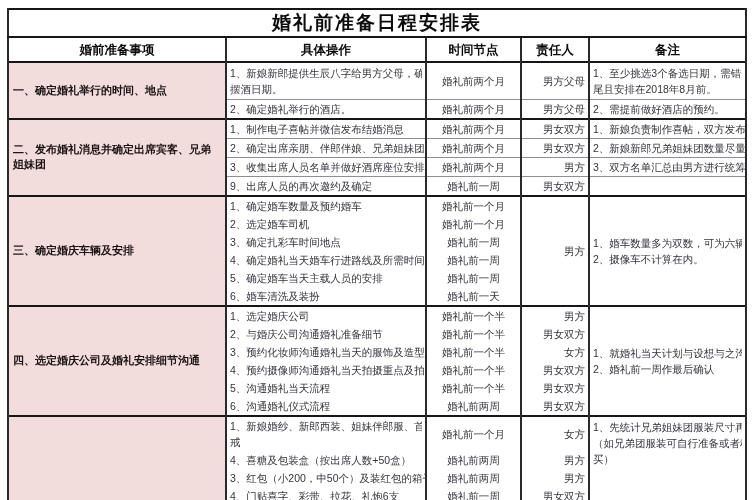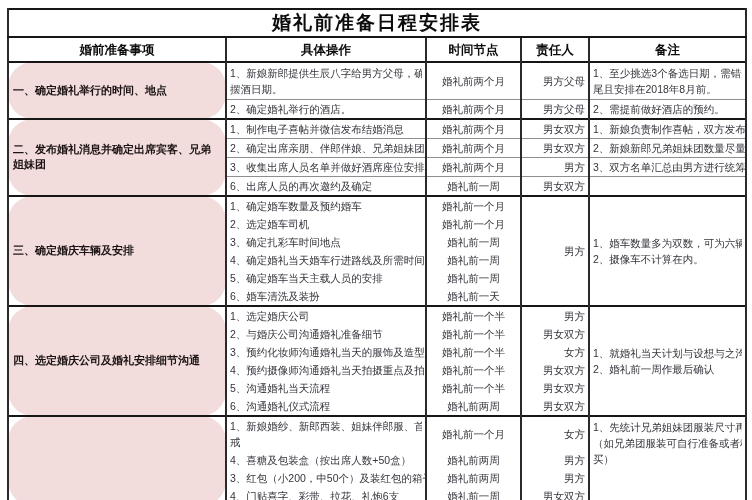--- a/index.html
+++ b/index.html
@@ -25,21 +25,21 @@
     text-align:center;letter-spacing:2px;border-bottom:2px solid #161616;
   }
   tr.colhead th{
     height:21px;font-size:12.5px;font-weight:bold;color:#0c0c0c;text-align:center;
     background:#ffffff;
   }
   tbody{border-top:2px solid #161616;border-bottom:2px solid #161616;}
   tbody.rb tr:not(:first-child) td{border-top:1px solid #8f8f8f;}
   td.cat{
     background:#f2dcdc;font-weight:bold;color:#1c1414;font-size:11px;
-    line-height:15px;white-space:normal;padding:2px 4px;border-radius:25px;
+    line-height:15px;white-space:normal;padding:2px 4px;
   }
   td.op{text-align:left;white-space:nowrap;}
   td.time{text-align:center;white-space:nowrap;}
   td.resp{text-align:right;white-space:nowrap;}
   td.remark{text-align:left;white-space:nowrap;}
   td .ln{white-space:nowrap;overflow:hidden;line-height:16px;}
   
   tbody.s0 tr:first-child{height:37px}
   tbody.s0 tr:nth-child(2){height:19px}
   tbody.s1 tr{height:16px}
@@ -108,21 +108,21 @@
           <td class="resp">男女双方</td>
           <td class="remark">2、新娘新郎兄弟姐妹团数量尽量保持一</td>
         </tr>
         <tr>
           <td class="op">3、收集出席人员名单并做好酒席座位安排</td>
           <td class="time">婚礼前两个月</td>
           <td class="resp">男方</td>
           <td class="remark">3、双方名单汇总由男方进行统筹安排。</td>
         </tr>
         <tr>
-          <td class="op">6、出席人员的再次邀约及确定</td>
+          <td class="op">9、出席人员的再次邀约及确定</td>
           <td class="time">婚礼前一周</td>
           <td class="resp">男女双方</td>
           <td class="remark"></td>
         </tr>
       </tbody>
       <tbody class="sec s2">
         <tr>
           <td class="cat" rowspan="6">三、确定婚庆车辆及安排</td>
           <td class="op">1、确定婚车数量及预约婚车</td>
           <td class="time">婚礼前一个月</td>

